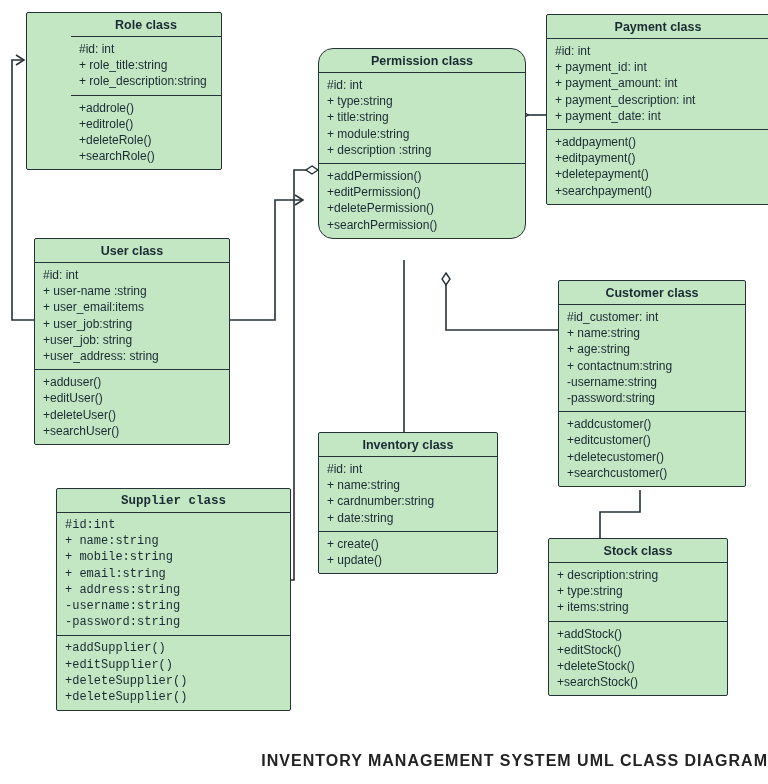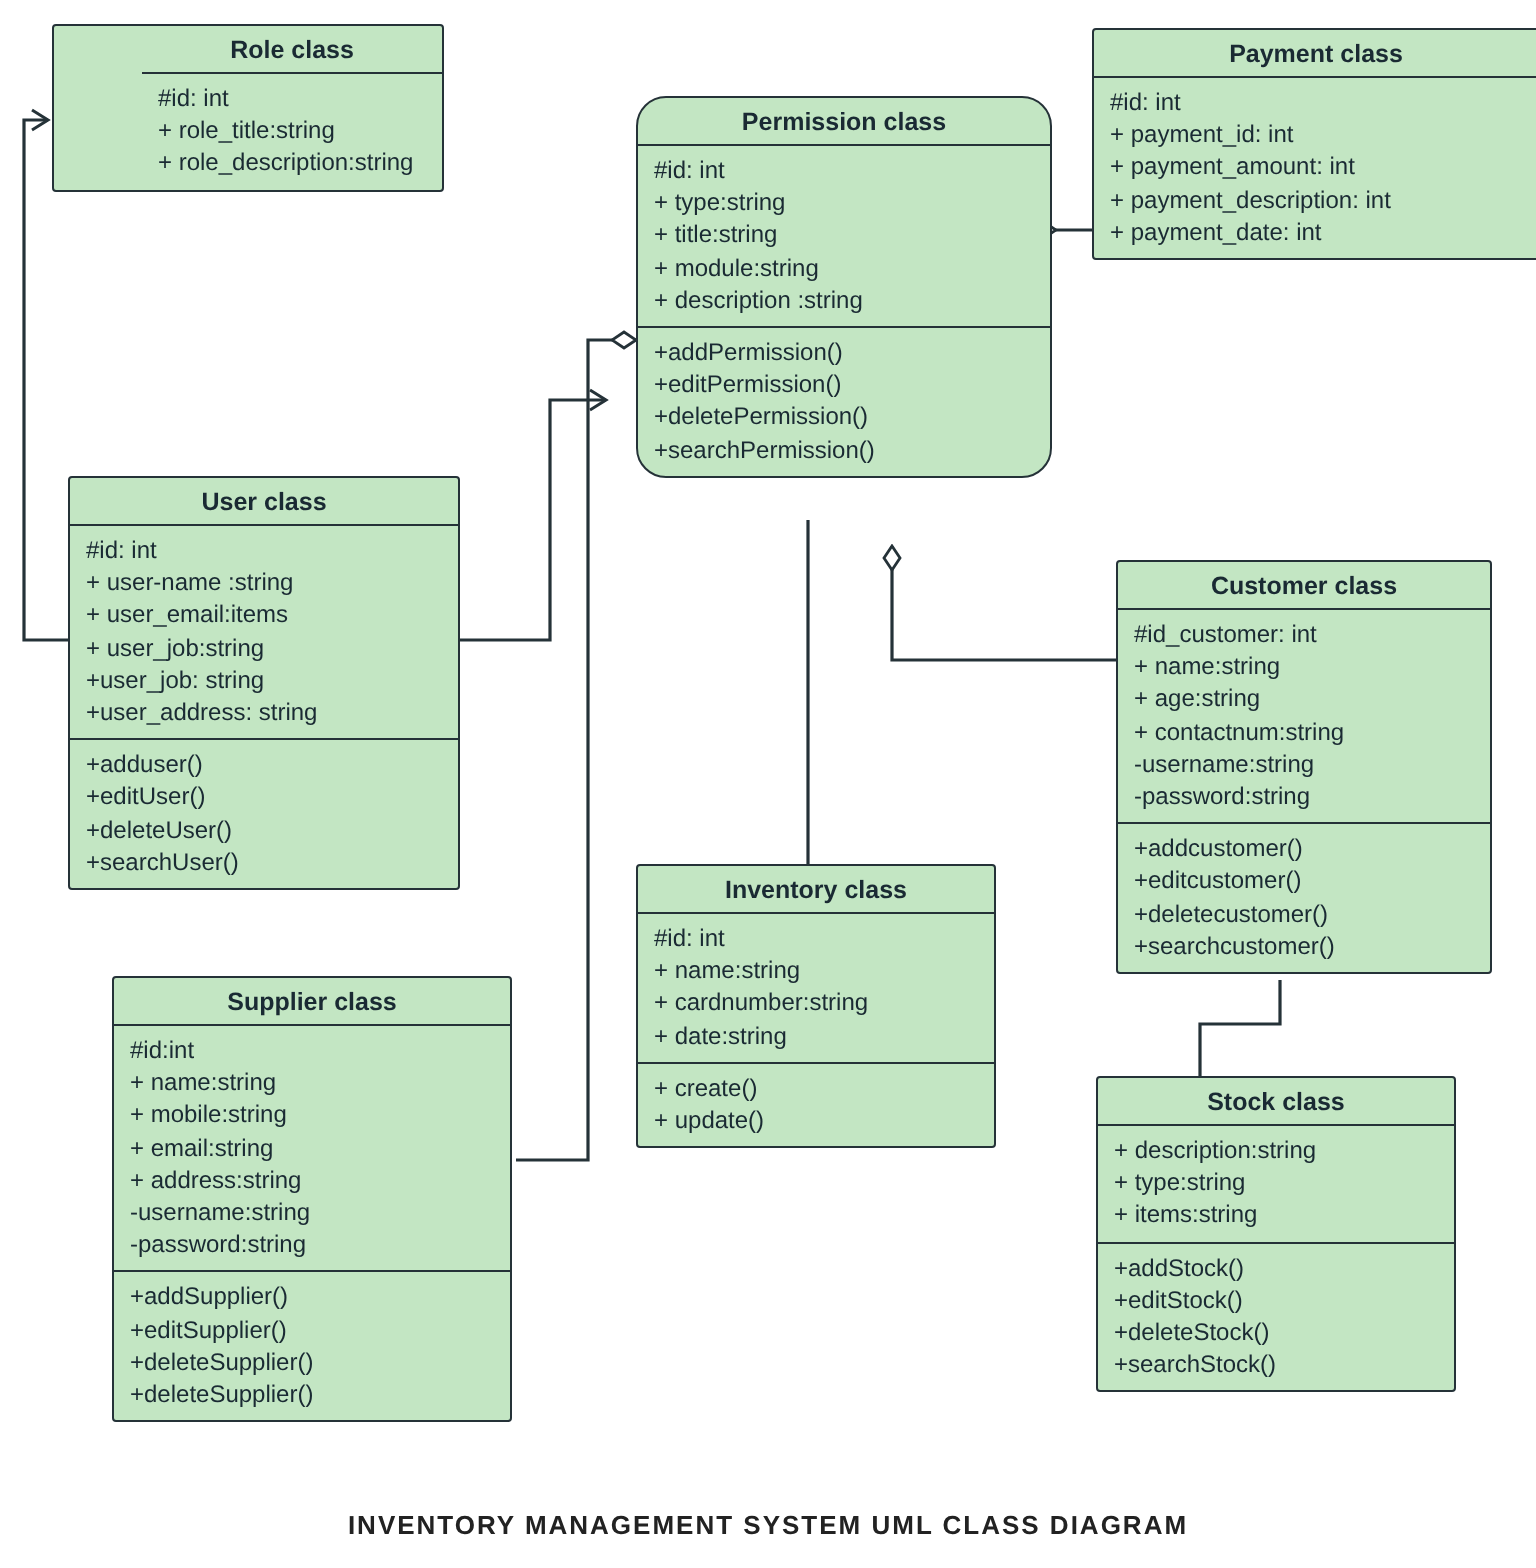--- a/index.html
+++ b/index.html
@@ -43,24 +43,24 @@
     border-bottom: 1.5px solid #253238;
     line-height: 1.35;
   }
   .section:last-child { border-bottom: none; }
   .row { white-space: pre; }
   .caption {
     position: absolute;
     bottom: 14px;
     left: 0;
     width: 100%;
-    text-align: center;
+    text-align: right;
     font-weight: 700;
     letter-spacing: 1px;
-    font-size: 13px;
+    font-size: 16px;
     color: #222;
   }
 </style>
 </head>
 <body>
 <div class="canvas">
 
 <svg class="connectors">
   <defs>
 
@@ -90,41 +90,47 @@
   </g>
 </svg>
 
 <div class="class-box" style="left:26px; top:12px; width:196px;padding-left:44px;">
   <div class="class-title">Role class</div>
   <div class="section">
         <div class="row">#id: int</div>
         <div class="row">+ role_title:string</div>
         <div class="row">+ role_description:string</div>
       </div>
+  <div class="section">
+        <div class="row">+addrole()</div>
+        <div class="row">+editrole()</div>
+        <div class="row">+deleteRole()</div>
+        <div class="row">+searchRole()</div>
+      </div>
 </div>
 
 <div class="class-box" style="left:34px; top:238px; width:196px;">
   <div class="class-title">User class</div>
   <div class="section">
         <div class="row">#id: int</div>
         <div class="row">+ user-name :string</div>
         <div class="row">+ user_email:items</div>
         <div class="row">+ user_job:string</div>
         <div class="row">+user_job: string</div>
         <div class="row">+user_address: string</div>
       </div>
   <div class="section">
         <div class="row">+adduser()</div>
         <div class="row">+editUser()</div>
         <div class="row">+deleteUser()</div>
         <div class="row">+searchUser()</div>
       </div>
 </div>
 
-<div class="class-box" style="left:56px; top:488px; width:200px;">
+<div class="class-box" style="left:56px; top:488px; width:235px;font-family:Liberation Mono, monospace;">
   <div class="class-title">Supplier class</div>
   <div class="section">
         <div class="row">#id:int</div>
         <div class="row">+ name:string</div>
         <div class="row">+ mobile:string</div>
         <div class="row">+ email:string</div>
         <div class="row">+ address:string</div>
         <div class="row">-username:string</div>
         <div class="row">-password:string</div>
       </div>
@@ -155,20 +161,26 @@
 
 <div class="class-box" style="left:546px; top:14px; width:224px;">
   <div class="class-title">Payment class</div>
   <div class="section">
         <div class="row">#id: int</div>
         <div class="row">+ payment_id: int</div>
         <div class="row">+ payment_amount: int</div>
         <div class="row">+ payment_description: int</div>
         <div class="row">+ payment_date: int</div>
       </div>
+  <div class="section">
+        <div class="row">+addpayment()</div>
+        <div class="row">+editpayment()</div>
+        <div class="row">+deletepayment()</div>
+        <div class="row">+searchpayment()</div>
+      </div>
 </div>
 
 <div class="class-box" style="left:318px; top:432px; width:180px;">
   <div class="class-title">Inventory class</div>
   <div class="section">
         <div class="row">#id: int</div>
         <div class="row">+ name:string</div>
         <div class="row">+ cardnumber:string</div>
         <div class="row">+ date:string</div>
       </div>

